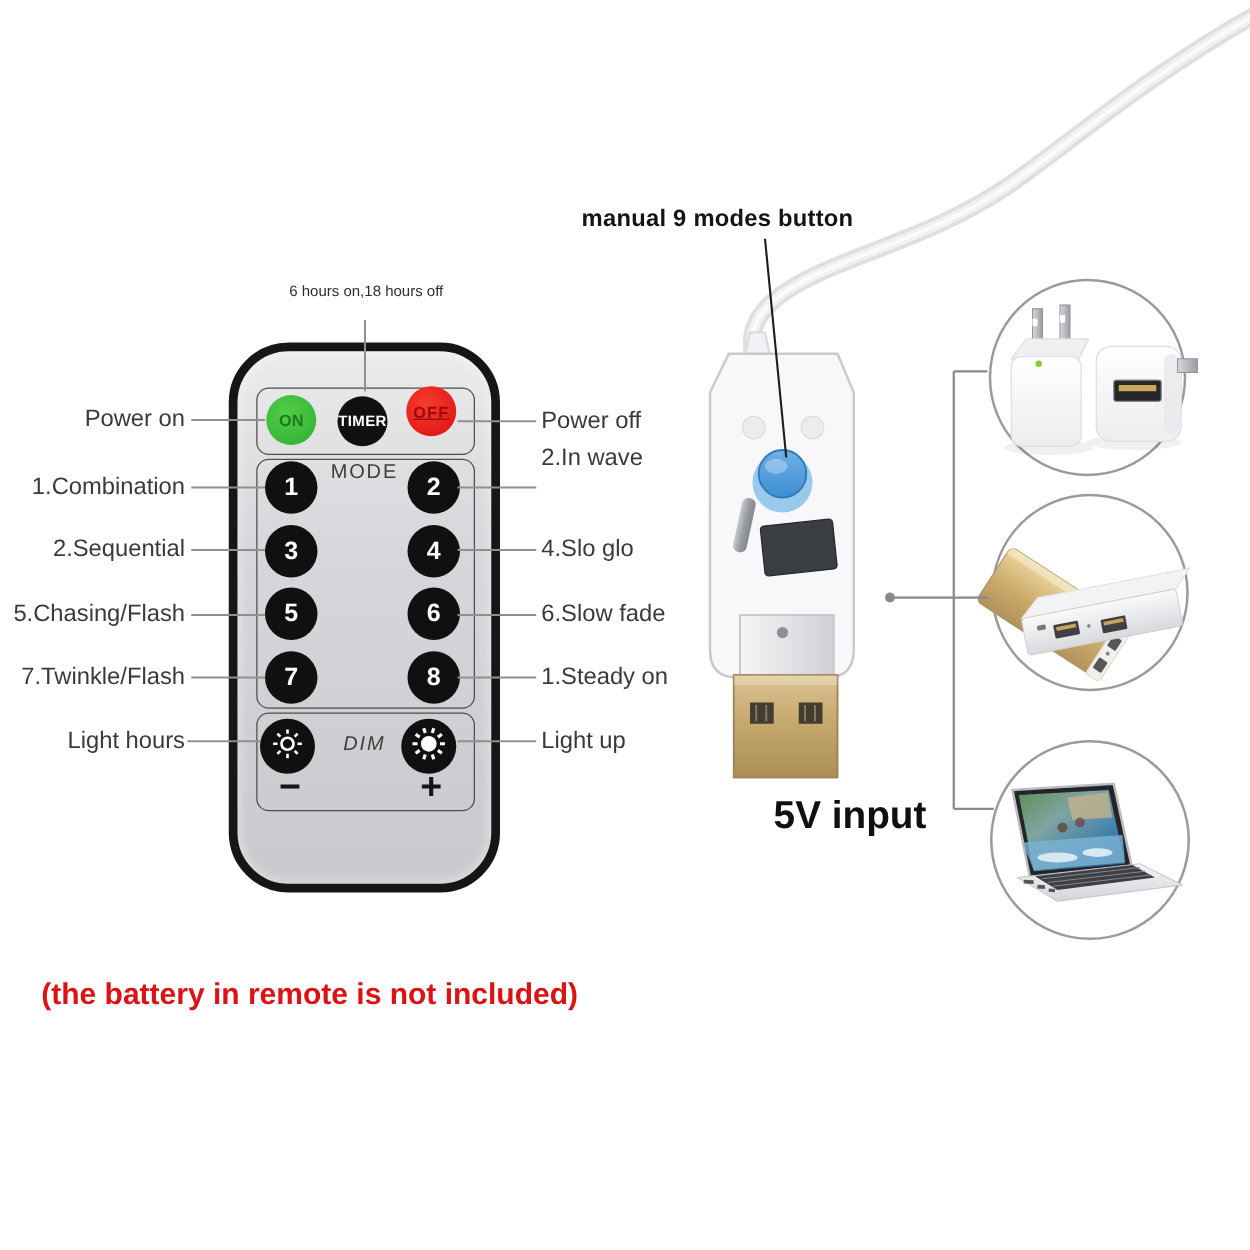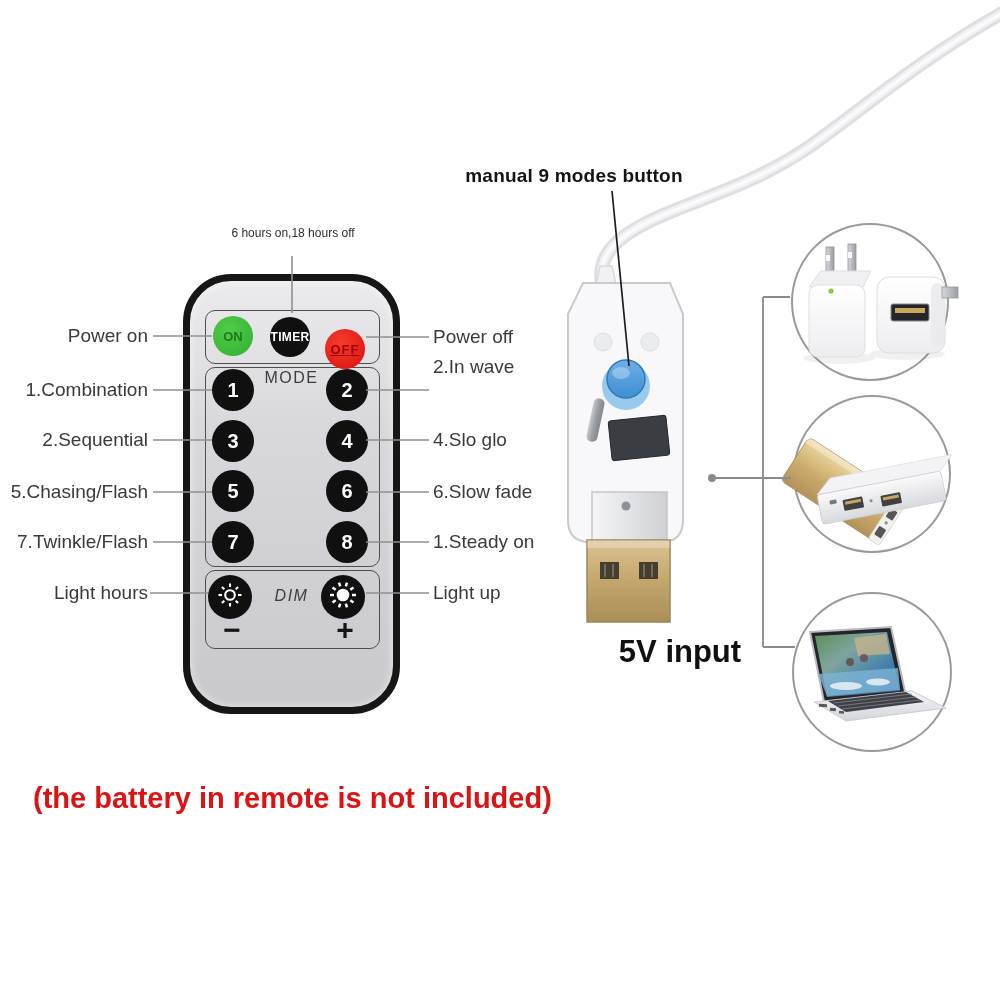--- a/index.html
+++ b/index.html
@@ -7,37 +7,37 @@
          font-family:"Liberation Sans","DejaVu Sans",sans-serif;color:#333;}
   .layer{position:absolute;left:0;top:0;width:1000px;height:1000px;pointer-events:none;}
   #cable-layer{z-index:1;}
   #lines-layer{z-index:6;}
 
   
   .ann{position:absolute;z-index:3;}
   .manual-note{left:438px;top:165px;width:272px;text-align:center;font-size:19px;font-weight:700;color:#141414;letter-spacing:.2px;}
   .timer-note{left:160px;top:226px;width:266px;text-align:center;font-size:12px;color:#2e2e2e;}
   .input-note{left:600px;top:634px;width:160px;text-align:center;font-size:31px;font-weight:700;color:#101010;}
-  .battery-note{left:33px;top:782px;width:560px;font-size:29px;font-weight:600;color:#de1212;}
+  .battery-note{left:33px;top:782px;width:560px;font-size:24px;font-weight:600;color:#de1212;}
 
   
   .remote{position:absolute;left:183px;top:274px;width:203px;height:426px;z-index:2;
           border:7px solid #161616;border-radius:48px;
           background:linear-gradient(180deg,#ebebed 0%,#d8d8dc 35%,#c9c9cd 100%);
           box-shadow:inset 0 0 10px rgba(255,255,255,.6);}
   .sec{position:absolute;border:1.5px solid #4d4d4d;border-radius:10px;}
   .power-sec{left:15px;top:29px;width:173px;height:52px;}
   .mode-sec{left:15px;top:86px;width:173px;height:198px;}
   .dim-sec{left:15px;top:289px;width:173px;height:77px;}
   .rbtn{position:absolute;border-radius:50%;display:flex;align-items:center;justify-content:center;
         font-weight:700;cursor:pointer;}
   .btn-on{left:23px;top:35px;width:40px;height:40px;background:radial-gradient(circle at 40% 35%,#52cd4a,#2fae2f);
           color:#1b7a1b;font-size:13px;}
   .btn-timer{left:80px;top:36px;width:40px;height:40px;background:#101010;color:#fff;font-size:12px;letter-spacing:.3px;}
-  .btn-off{left:135px;top:48px;width:40px;height:40px;background:radial-gradient(circle at 40% 35%,#f53c2c,#dc0f0f);
+  .btn-off{left:135px;top:28px;width:40px;height:40px;background:radial-gradient(circle at 40% 35%,#f53c2c,#dc0f0f);
            color:#9c0606;font-size:13px;letter-spacing:1px;text-decoration:underline;}
   .nbtn{width:42px;height:42px;background:#101010;color:#fff;font-size:20px;}
   .sunbtn{width:44px;height:44px;background:#101010;}
   .sec-label{position:absolute;left:15px;width:173px;text-align:center;font-size:16px;color:#3d3d3d;
              font-weight:500;letter-spacing:1.5px;}
   .sign{position:absolute;width:40px;text-align:center;font-size:30px;font-weight:600;color:#151515;line-height:30px;}
 
   
   .llab{position:absolute;left:0;width:148px;text-align:right;font-size:19px;color:#3a3a3a;z-index:3;}
   .rlab{position:absolute;left:433px;width:170px;text-align:left;font-size:19px;color:#3a3a3a;z-index:3;}

